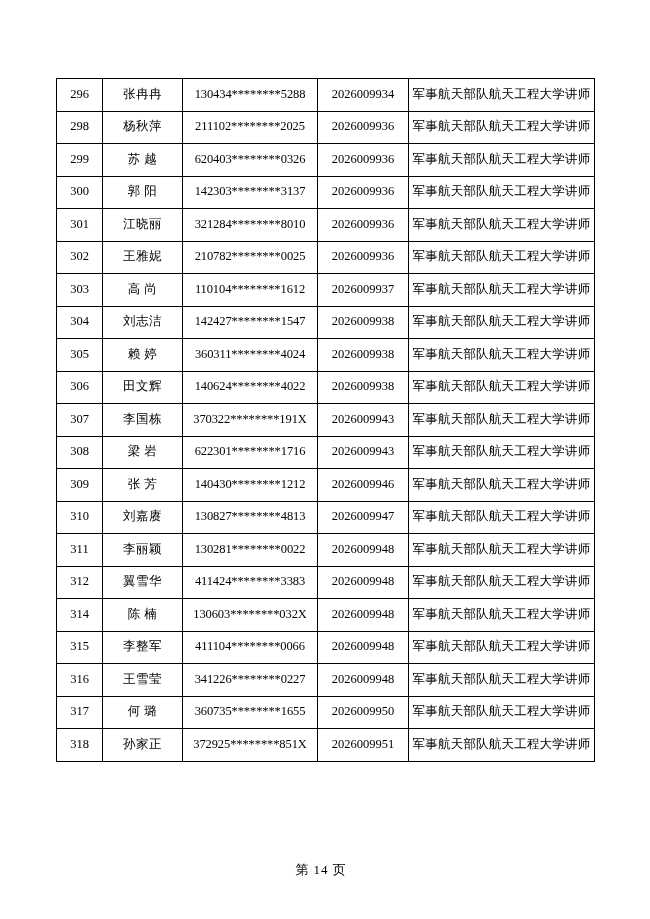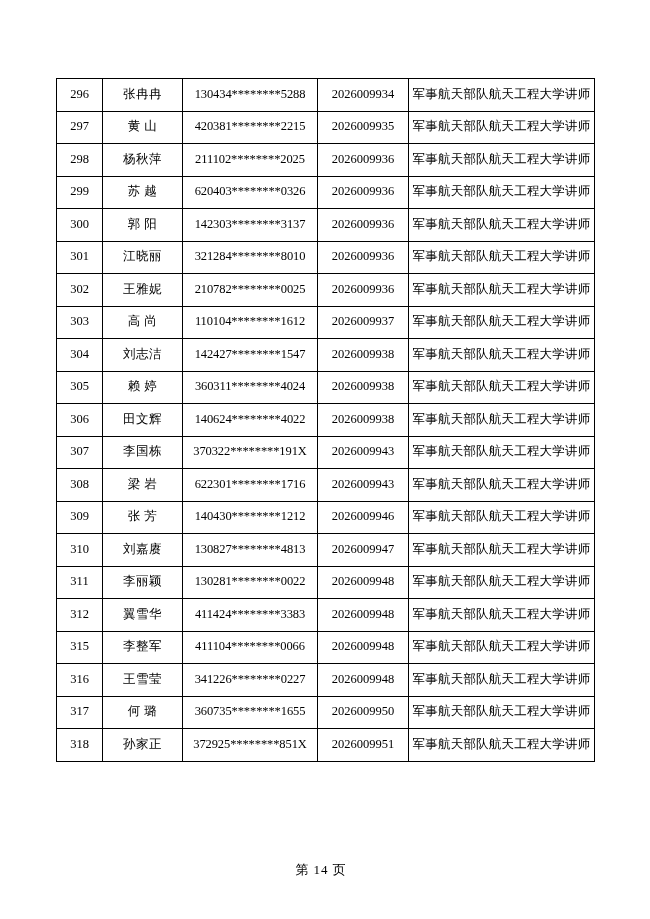--- a/index.html
+++ b/index.html
@@ -93,27 +93,20 @@
     </colgroup>
     <tbody>
         <tr>
           <td class="index">296</td>
           <td class="name">张冉冉</td>
           <td class="idnum">130434********5288</td>
           <td class="cert">2026009934</td>
           <td class="unit">军事航天部队航天工程大学讲师</td>
         </tr>
         <tr>
-          <td class="index">297</td>
-          <td class="name">黄  山</td>
-          <td class="idnum">420381********2215</td>
-          <td class="cert">2026009935</td>
-          <td class="unit">军事航天部队航天工程大学讲师</td>
-        </tr>
-        <tr>
           <td class="index">298</td>
           <td class="name">杨秋萍</td>
           <td class="idnum">211102********2025</td>
           <td class="cert">2026009936</td>
           <td class="unit">军事航天部队航天工程大学讲师</td>
         </tr>
         <tr>
           <td class="index">299</td>
           <td class="name">苏  越</td>
           <td class="idnum">620403********0326</td>
@@ -205,20 +198,27 @@
           <td class="unit">军事航天部队航天工程大学讲师</td>
         </tr>
         <tr>
           <td class="index">312</td>
           <td class="name">翼雪华</td>
           <td class="idnum">411424********3383</td>
           <td class="cert">2026009948</td>
           <td class="unit">军事航天部队航天工程大学讲师</td>
         </tr>
         <tr>
+          <td class="index">314</td>
+          <td class="name">陈  楠</td>
+          <td class="idnum">130603********032X</td>
+          <td class="cert">2026009948</td>
+          <td class="unit">军事航天部队航天工程大学讲师</td>
+        </tr>
+        <tr>
           <td class="index">315</td>
           <td class="name">李整军</td>
           <td class="idnum">411104********0066</td>
           <td class="cert">2026009948</td>
           <td class="unit">军事航天部队航天工程大学讲师</td>
         </tr>
         <tr>
           <td class="index">316</td>
           <td class="name">王雪莹</td>
           <td class="idnum">341226********0227</td>

